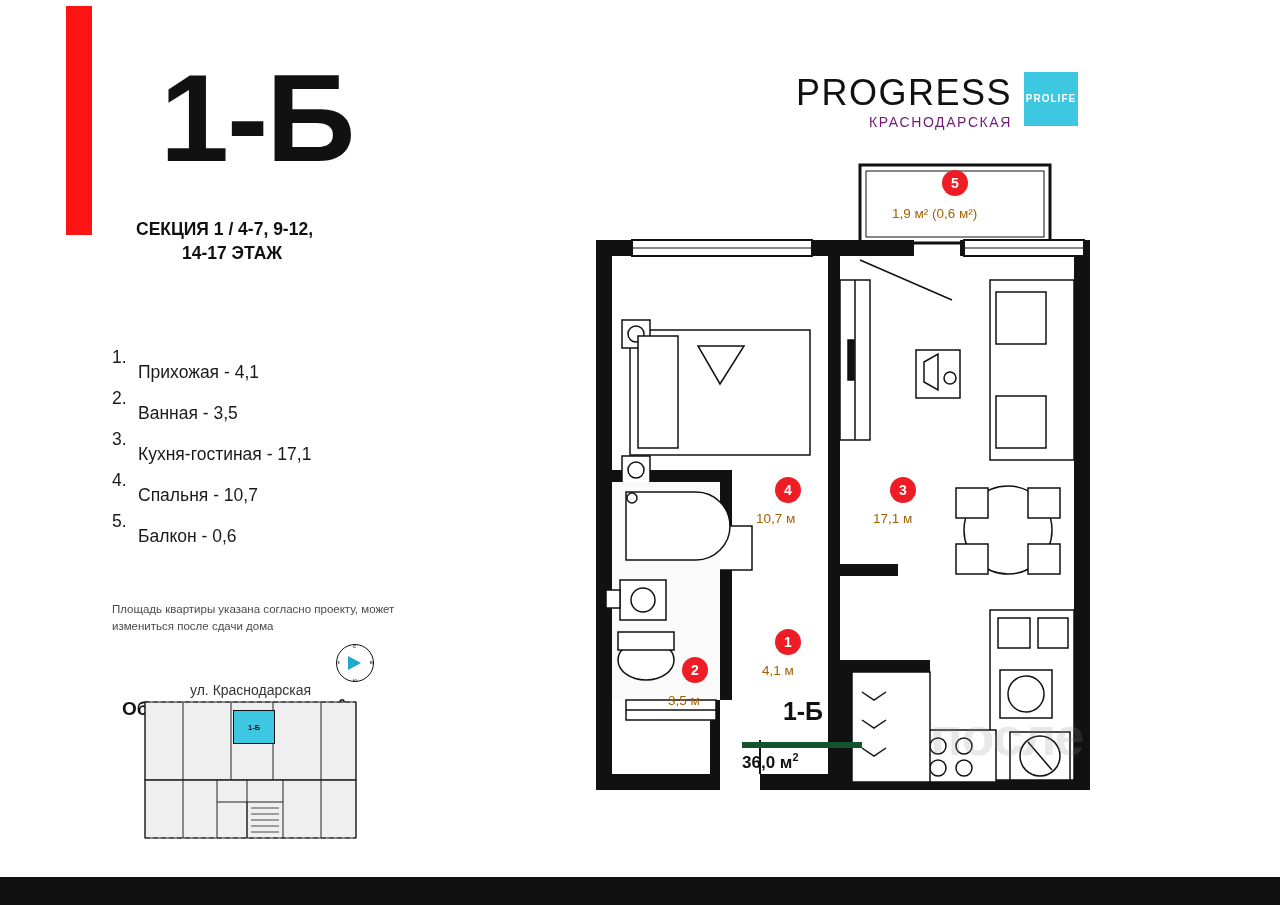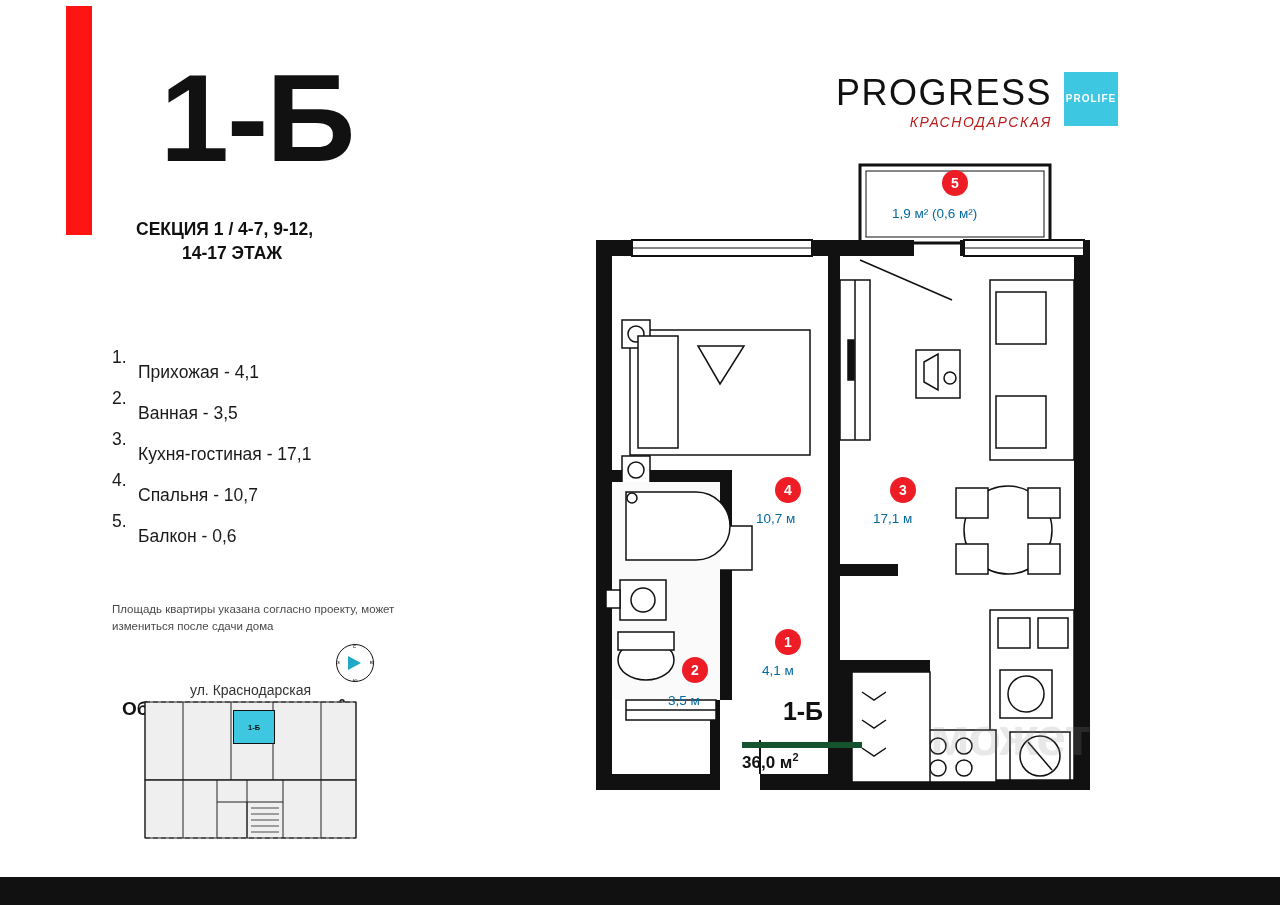--- a/index.html
+++ b/index.html
@@ -13,21 +13,20 @@
     position: relative;
     font-family: "Liberation Sans", sans-serif;
     color: #1a1a1a;
     overflow: hidden;
   }
   .page {
     position: absolute;
     left: 0; top: 0;
     width: 1152px; height: 905px;
     background: #fff;
-    padding-left: 40px;
   }
   
   .bottom-band {
     position: absolute;
     left: 0; bottom: 0;
     width: 1280px; height: 28px;
     background: #111111;
   }
   
   .red-bar {
@@ -156,22 +155,21 @@
     font-size: 36px;
     font-weight: normal;
     letter-spacing: 1.5px;
     color: #111;
   }
   .logo-sub {
     position: absolute;
     right: 66px; top: 50px;
     font-size: 14px;
     letter-spacing: 1.6px;
-    color: #b91c1c;
-    font-style: italic;
+    color: #701a75;
   }
   .logo-badge {
     position: absolute;
     right: 0; top: 8px;
     width: 54px; height: 54px;
     background: #3ec7e0;
     color: #fff;
     display: flex;
     flex-direction: row;
     align-items: center;
@@ -198,21 +196,21 @@
     color: #fff;
     font-size: 14px;
     font-weight: bold;
     display: flex;
     align-items: center;
     justify-content: center;
   }
   .arealabel {
     position: absolute;
     font-size: 13.5px;
-    color: #0369a1;
+    color: #a16207;
     white-space: nowrap;
   }
 
   .fp-code {
     position: absolute;
     left: 748px; top: 697px;
     width: 110px;
     text-align: center;
     font-size: 25px;
     font-weight: bold;
@@ -496,16 +494,16 @@
     <div class="arealabel" style="left:108px; top:553px;">
       <span>3,5 м</span>
     </div>
   </div>
 
   <div class="fp-code">1-Б</div>
   <div class="fp-total">
     <span>36,0 м</span><sup>2</sup>
   </div>
 
-  <div class="watermark">может</div>
+  <div class="watermark">после</div>
 
   <div class="bottom-band"></div>
 </div>
 
 </body></html>

